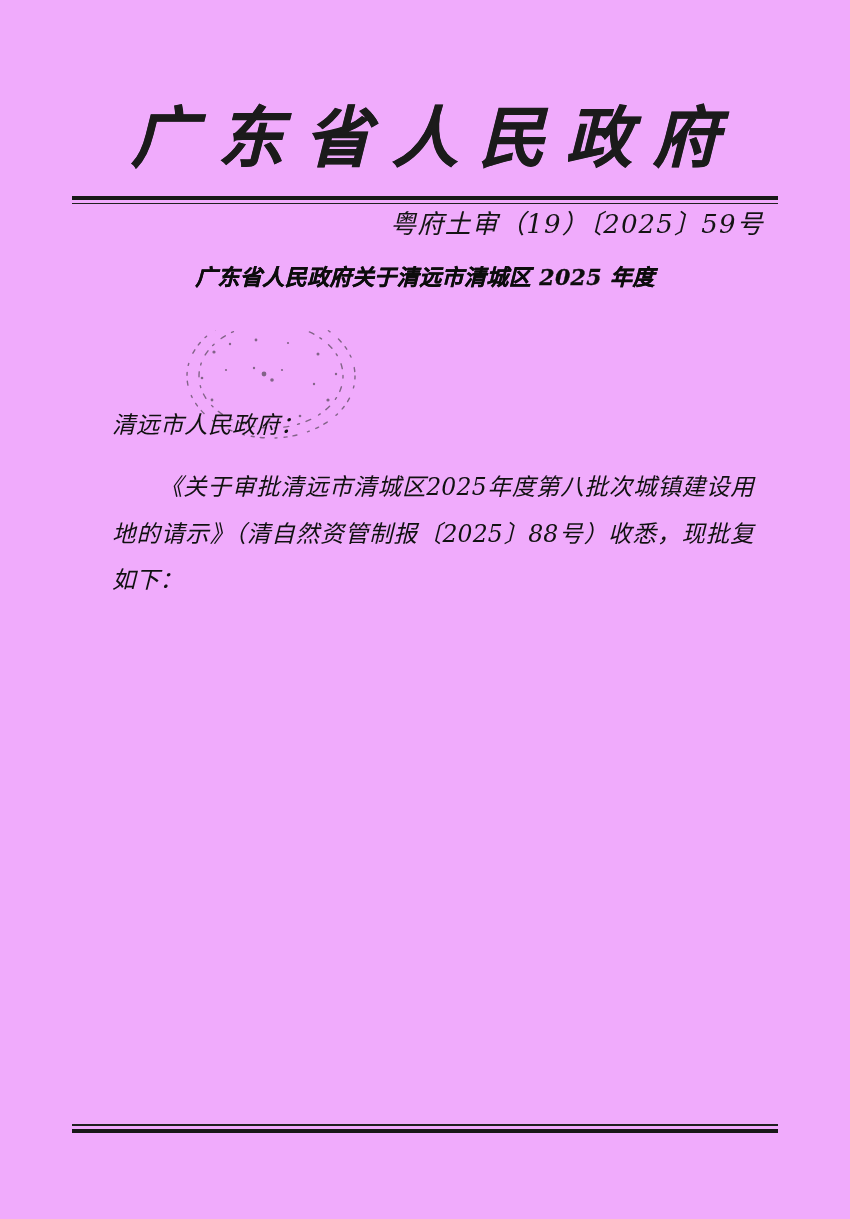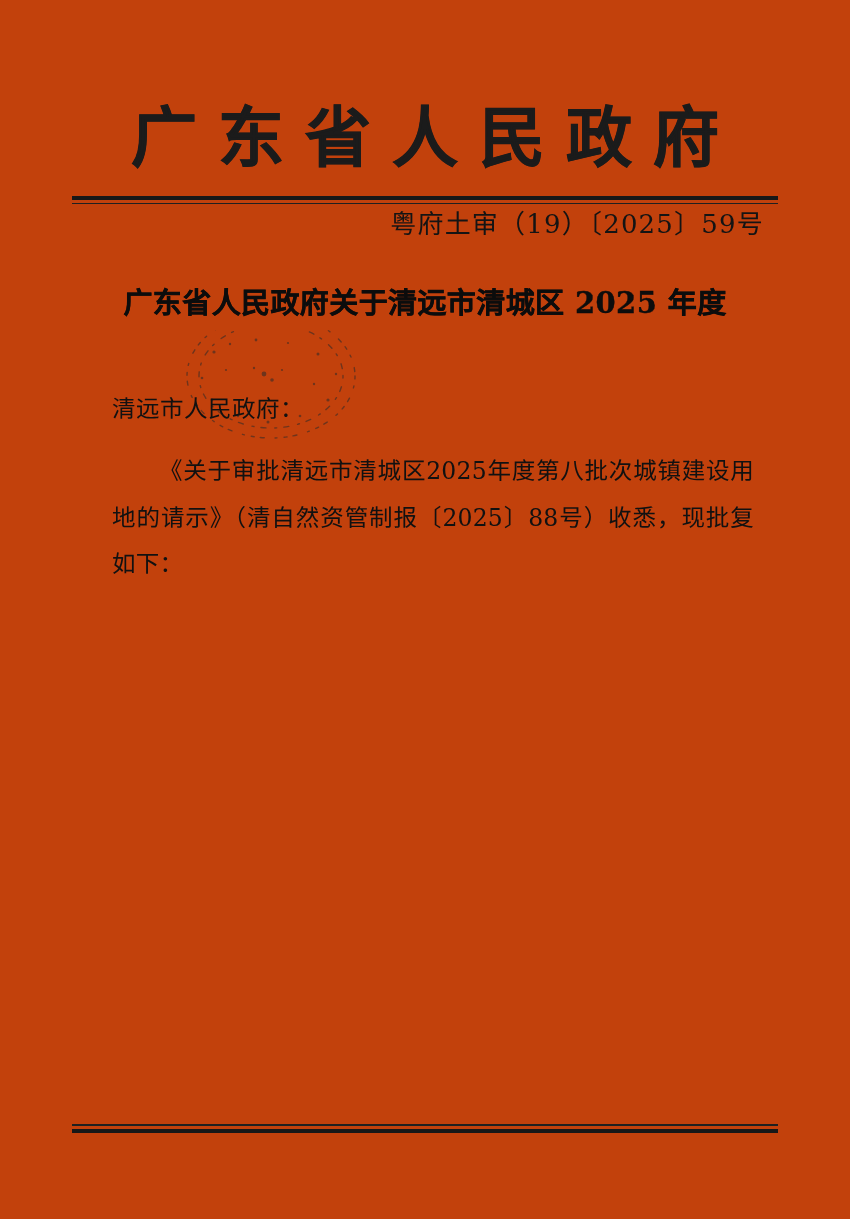--- a/index.html
+++ b/index.html
@@ -13,21 +13,22 @@
     height: 1219px;
     position: relative;
     overflow: hidden;
     font-family: "DejaVu Serif", "Liberation Serif", serif;
     color: #000000;
   }
 
   .page {
     position: absolute;
     inset: 0;
-    background: #c2410c;
+    background: #f0abfc;
+    font-style: italic;
   }
 
   
   .masthead {
     position: absolute;
     left: 78px;
     top: 96px;
     width: 694px;
     text-align: center;
     font-family: "DejaVu Serif", "Liberation Serif", serif;
@@ -74,26 +75,26 @@
     color: #141414;
     white-space: nowrap;
     padding-right: 14px;
     box-sizing: border-box;
   }
 
   
   .doc-title {
     position: absolute;
     left: 90px;
-    top: 284px;
+    top: 258px;
     width: 670px;
     text-align: center;
     font-family: "DejaVu Serif", "Liberation Serif", serif;
     font-weight: 700;
-    font-size: 29px;
+    font-size: 22px;
     line-height: 39px;
     letter-spacing: 0.4px;
     color: #0d0d0d;
     -webkit-text-stroke: 0.35px #0d0d0d;
   }
   .doc-title .tline {
     display: block;
     white-space: nowrap;
   }
 
@@ -101,21 +102,21 @@
   .body-block {
     position: absolute;
     left: 112px;
     top: 394px;
     width: 642px;
   }
   .salutation {
     font-size: 23.5px;
     line-height: 31px;
     letter-spacing: 0.5px;
-    margin: 0 0 23px 0;
+    margin: 16px 0 23px 0;
     white-space: nowrap;
     color: #111111;
   }
   .para {
     font-size: 23.5px;
     line-height: 46.5px;
     letter-spacing: 0.2px;
     margin: 0 0 0 0;
     color: #111111;
     text-align: justify;

